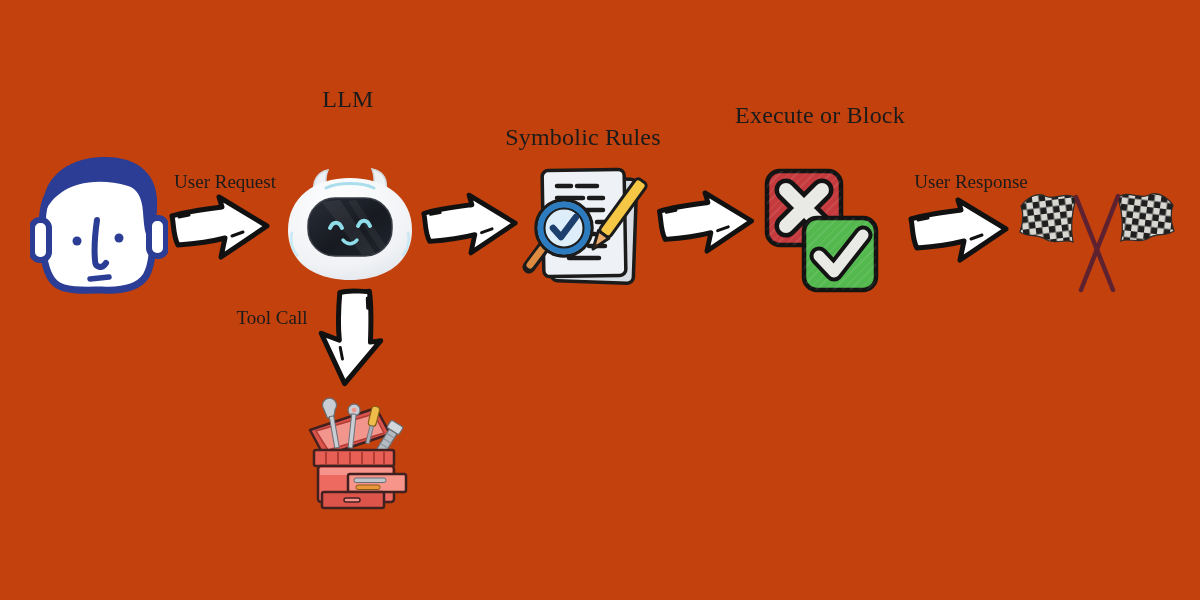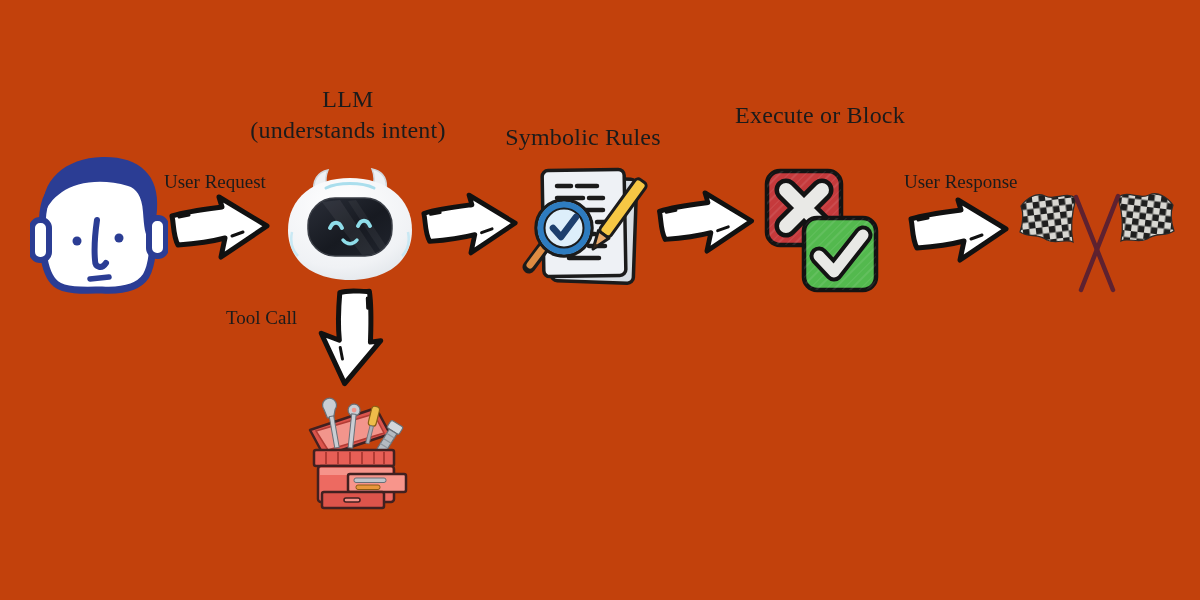--- a/index.html
+++ b/index.html
@@ -6,42 +6,41 @@
   .canvas{
     position:relative;width:1200px;height:600px;background:#c2410c;
     font-family:Liberation Serif, serif;color:#1b1b1b;overflow:hidden;
   }
   .abs{position:absolute;}
   .title{
     font-size:24px;line-height:31px;text-align:center;color:#1b1b1b;
     letter-spacing:.2px;white-space:nowrap;
   }
   .small-label{
-    font-size:19px;line-height:24px;color:#1b1b1b;white-space:nowrap;
+    font-size:19px;line-height:24px;color:#1b1b1b;text-align:center;white-space:nowrap;
   }
   svg{display:block;}
   .rot-down{transform:rotate(99deg);transform-origin:50% 50%;}
 </style>
 </head>
 <body>
 
 <div class="canvas">
 
   <svg width="0" height="0" style="position:absolute" aria-hidden="true">
     <defs>
       <g id="doodle-arrow">
         <path d="M4,22 C20,17 38,15 54,13 L51,3 L99,32 L53,63 L57,44 C42,48 24,50 10,51 C5,42 6,31 4,22 Z" fill="#ffffff" stroke="#111111" stroke-width="5" stroke-linejoin="round"></path>
         <path d="M11,23 l10,-2 M64,42 l11,-4" stroke="#111111" stroke-width="3" stroke-linecap="round"></path>
       </g>
     </defs>
   </svg>
 
   <div class="abs title" style="left:198px;top:84px;width:300px;">
     <div>LLM</div>
-    <div>(understands intent)</div>
   </div>
   <div class="abs title" style="left:433px;top:84px;width:300px;margin-top:38px;">
     <div>Symbolic Rules</div>
   </div>
   <div class="abs title" style="left:670px;top:100px;width:300px;">
     <div>Execute or Block</div>
   </div>
 
   <div class="abs small-label" style="left:164px;top:170px;width:122px;">User Request</div>
   <div class="abs small-label" style="left:904px;top:170px;width:134px;">User Response</div>

